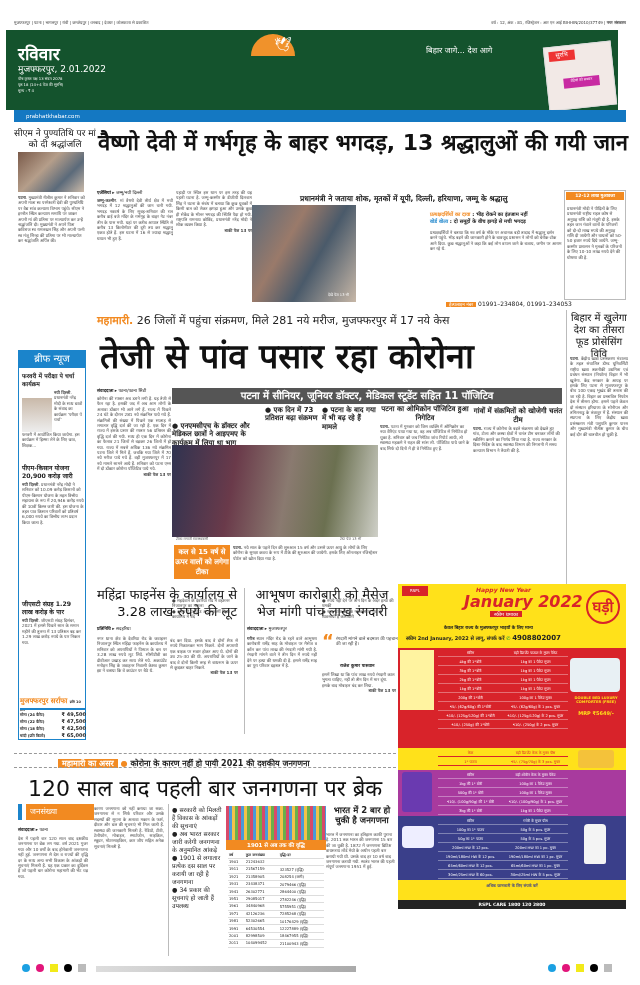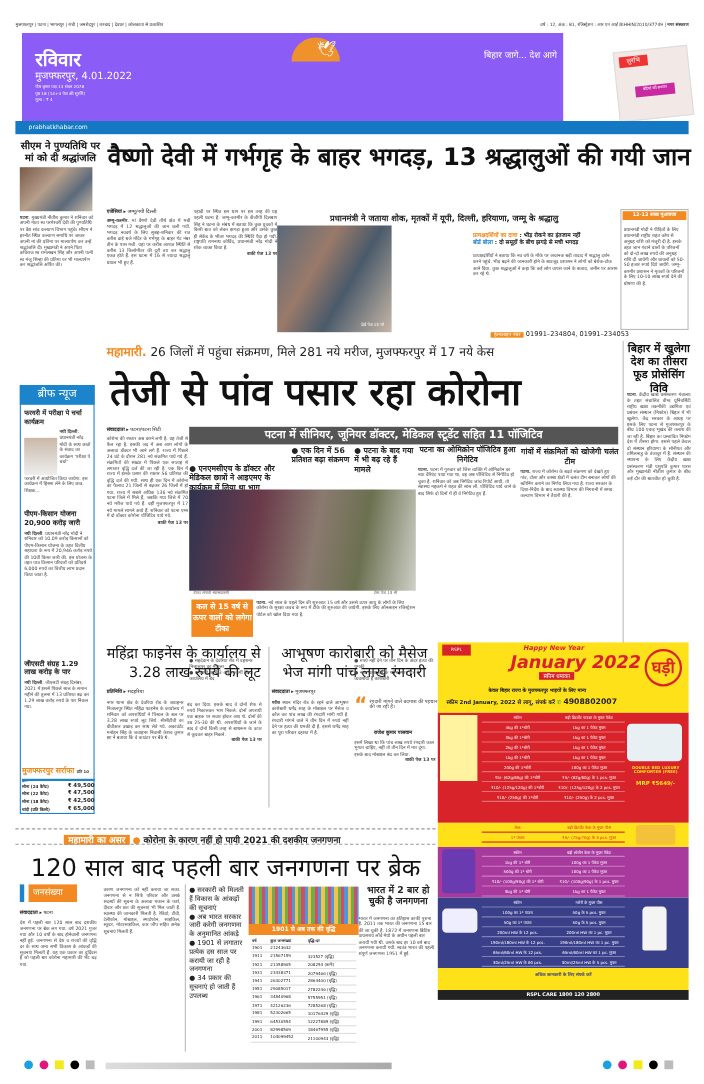--- a/index.html
+++ b/index.html
@@ -1,34 +1,34 @@
 <!DOCTYPE html>
 <html><head>
 <meta charset="utf-8">
 <style>
 *{box-sizing:border-box;margin:0;padding:0}
 body{width:640px;height:985px;background:#fff;font-family:"DejaVu Sans",sans-serif;color:#222;position:relative;overflow:hidden}
 .abs{position:absolute}
 .tiny{font-size:3.6px;line-height:4.6px;color:#555}
 .small{font-size:4.2px;line-height:5.4px;color:#444}
 .topline{top:20px;left:14px;right:14px;height:8px;font-size:4px;color:#333;display:flex;justify-content:space-between}
-.masthead{top:30px;left:20px;width:492px;height:80px;background:#8b5cf6}
+.masthead{top:30px;left:6px;width:612px;height:80px;background:#14532d}
 .mh-day{top:12px;left:12px;color:#fff;font-size:17px;font-weight:bold}
 .mh-date{top:32px;left:12px;color:#fff;font-size:9px}
 .mh-meta{left:12px;color:#fff;font-size:3.8px}
 .mh-logo{top:18px;left:92px;color:#fff;font-size:50px;font-weight:bold;letter-spacing:-1px;font-family:"DejaVu Serif",serif}
 .mh-sun{top:4px;left:245px;width:44px;height:22px;background:#f0922b;border-radius:22px 22px 0 0}
 .mh-bird{top:6px;left:268px;color:#fff;font-size:14px}
 .mh-tag{top:14px;left:420px;color:#fff;font-size:8px}
 .mh-thumb{top:14px;left:540px;width:68px;height:64px;background:#f2e9e6;border:1px solid #ddd;transform:rotate(-6deg)}
 .mh-thumb .t1{position:absolute;top:4px;left:4px;width:26px;height:10px;background:#e33;color:#fff;font-size:6px;text-align:center}
 .mh-thumb .t2{position:absolute;top:32px;left:16px;width:36px;height:10px;background:#c82aa2;color:#fff;font-size:3.5px;text-align:center}
 .url-bar{top:110px;left:14px;width:612px;height:12px;background:#1478c2;color:#fff;font-size:5.5px;padding:3px 12px}
 .h-main{top:126px;left:98px;width:530px;font-size:22px;font-weight:bold;color:#111;white-space:nowrap}
-.side-h{color:#111;font-weight:bold;text-align:center}
+.side-h{color:#111;font-weight:normal;text-align:center}
 .col-line{border-left:1px solid #bbb}
 .photo{background:linear-gradient(135deg,#7a5a4a,#b59e8a 40%,#5b6a7a 70%,#cba);}
 .photo2{background:linear-gradient(135deg,#3a3a55,#8a5a55 40%,#6a6a66 70%,#aaa);}
 .orange-box{background:#f28a21;color:#fff}
 .blue-box{background:#1b84cb;color:#fff}
 .gray-bar{background:#555;color:#fff}
 .bullet{font-size:7px;line-height:8.4px;font-weight:bold;color:#222}
 .ad{background:#ffe11a}
 .ad-red{background:#d8232a;color:#fff}
 .ad-purple{background:#a83a9e;color:#fff}
@@ -43,21 +43,21 @@
 </head>
 <body>
 
 <div class="abs topline">
   <span>मुजफ्फरपुर | पटना | भागलपुर | रांची | जमशेदपुर | धनबाद | देवघर | कोलकाता से प्रकाशित</span>
   <span><span>वर्ष : 12, अंक : 81, रजिस्ट्रेशन : आर एन आई BIHHIN/2010/37749</span> | <b>नगर संस्करण</b></span>
 </div>
 
 <div class="abs masthead">
   <div class="abs mh-day">रविवार</div>
-  <div class="abs mh-date">मुजफ्फरपुर, 4.01.2022</div>
+  <div class="abs mh-date">मुजफ्फरपुर, 2.01.2022</div>
   <div class="abs mh-meta" style="top:46px">पौष कृष्ण पक्ष 13 संवत 2078</div>
   <div class="abs mh-meta" style="top:52px">पृष्ठ 18 (14+4 पेज की सुरभि)</div>
   <div class="abs mh-meta" style="top:58px">मूल्य : ₹ 4</div>
   <div class="abs mh-sun"></div>
   <div class="abs mh-bird">🕊</div>
   <div class="abs mh-tag">बिहार जागे... देश आगे</div>
   <div class="abs mh-thumb">
     <div class="t1">सुरभि</div>
     <div class="t2">बेटियों को सम्मान</div>
   </div>
@@ -121,21 +121,21 @@
 <div class="abs" style="top:190px;left:564px;width:62px;height:110px;border:1px solid #bbb"></div>
 <div class="abs orange-box" style="top:192px;left:566px;width:58px;height:8px;font-size:4.5px;text-align:center;line-height:8px;font-weight:bold">12-12 लाख मुआवजा</div>
 <div class="abs small" style="top:206px;left:567px;width:56px;height:88px;overflow:hidden">प्रधानमंत्री मोदी ने पीड़ितों के लिए प्रधानमंत्री राष्ट्रीय राहत कोष से अनुग्रह राशि को मंजूरी दी है. इसके तहत जान गंवाने वालों के परिजनों को दो-दो लाख रुपये की अनुग्रह राशि दी जायेगी और घायलों को 50-50 हजार रुपये दिये जायेंगे. जम्मू-कश्मीर प्रशासन ने मृतकों के परिजनों के लिए 10-10 लाख रुपये देने की घोषणा की है.</div>
 
 <div class="abs" style="top:312px;left:97px;width:470px;font-size:11px;white-space:nowrap"><span style="color:#f28a21;font-weight:bold">महामारी.</span> <span>26 जिलों में पहुंचा संक्रमण, मिले 281 नये मरीज, मुजफ्फरपुर में 17 नये केस</span></div>
 <div class="abs" style="top:332px;left:100px;width:460px;font-size:34px;font-weight:bold;color:#111;white-space:nowrap">तेजी से पांव पसार रहा कोरोना</div>
 <div class="abs" style="top:387px;left:97px;width:75px;font-size:4.5px"><b>संवाददाता</b> ▸ <span>पटना/पटना सिटी</span></div>
 <div class="abs small" style="top:396px;left:97px;width:74px;height:198px;overflow:hidden;text-align:justify">कोरोना की रफ्तार अब डराने लगी है. यह तेजी से फैल रहा है. इसकी जद में अब आम लोगों के अलावा डॉक्टर भी आने लगे हैं. राज्य में पिछले 24 घंटे के दौरान 281 नये संक्रमित पाये गये हैं. संक्रमितों की संख्या में पिछले एक सप्ताह से लगातार वृद्धि दर्ज की जा रही है. एक दिन में राज्य में इसके प्रसार की रफ्तार 56 प्रतिशत की वृद्धि दर्ज की गयी. साथ ही एक दिन में कोरोना का फैलाव 21 जिलों से बढ़कर 26 जिलों में हो गया. राज्य में सबसे अधिक 136 नये संक्रमित पटना जिले में मिले हैं, जबकि गया जिले में 70 नये मरीज पाये गये हैं. वहीं मुजफ्फरपुर में 17 नये मामले सामने आये हैं. शनिवार को पटना एम्स में दो डॉक्टर कोरोना पॉजिटिव पाये गये.<br><span style="float:right;font-weight:bold">बाकी पेज 13 पर</span></div>
 <div class="abs gray-bar" style="top:388px;left:172px;width:390px;height:16px;font-size:10px;font-weight:bold;text-align:center;line-height:16px;white-space:nowrap">पटना में सीनियर, जूनियर डॉक्टर, मेडिकल स्टूडेंट सहित 11 पॉजिटिव</div>
 <div class="abs bullet" style="top:422px;left:172px;width:90px">● <span>एनएमसीएच के डॉक्टर और मेडिकल छात्रों ने आइएमए के कार्यक्रम में लिया था भाग</span></div>
-<div class="abs bullet" style="top:406px;left:265px;width:55px">● <span>एक दिन में 56 प्रतिशत बढ़ा संक्रमण</span></div>
+<div class="abs bullet" style="top:406px;left:265px;width:55px">● <span>एक दिन में 73 प्रतिशत बढ़ा संक्रमण</span></div>
 <div class="abs bullet" style="top:406px;left:322px;width:55px">● <span>पटना के बाद गया में भी बढ़ रहे हैं मामले</span></div>
 <div class="abs photo2" style="top:445px;left:172px;width:206px;height:92px;background:linear-gradient(100deg,#2f3350 0%,#6a3a4a 30%,#8a7a70 55%,#6b7050 75%,#cfd0c8)"></div>
 <div class="abs tiny" style="top:537px;left:176px">टीका लगाती स्वास्थ्यकर्मी</div>
 <div class="abs tiny" style="top:537px;left:340px">टेस्ट पेज 13 भी</div>
 <div class="abs orange-box" style="top:545px;left:174px;width:56px;height:34px;font-size:7px;font-weight:bold;text-align:center;line-height:10px;padding-top:2px">कल से 15 वर्ष से ऊपर वालों को लगेगा टीका</div>
 <div class="abs small" style="top:545px;left:233px;width:145px;height:34px;overflow:hidden"><b>पटना.</b> नये साल के पहले दिन की शुरुआत 15 वर्ष और उससे ऊपर आयु के लोगों के लिए कोरोना के सुरक्षा कवच के रूप में टीके की शुरुआत की जायेगी. इसके लिए ऑनलाइन रजिस्ट्रेशन पोर्टल को खोल दिया गया है.</div>
 <div class="abs" style="top:405px;left:380px;width:90px;font-size:7px;font-weight:bold;line-height:8.5px;text-align:center">पटना का ओमिक्रोन पॉजिटिव हुआ निगेटिव</div>
 <div class="abs small" style="top:424px;left:380px;width:90px;height:150px;overflow:hidden"><b>पटना.</b> पटना में गुरुवार को जिस व्यक्ति में ओमिक्रोन का नया वैरिएंट पाया गया था, वह अब पॉजिटिव से निगेटिव हो चुका है. शनिवार को जब निगेटिव जांच रिपोर्ट आयी, तो स्वास्थ्य महकमे ने राहत की सांस ली. पॉजिटिव पाये जाने के बाद सिर्फ दो दिनों में ही वे निगेटिव हुए हैं.</div>
 <div class="abs" style="top:407px;left:473px;width:90px;font-size:7px;font-weight:bold;line-height:8.5px;text-align:center">गांवों में संक्रमितों को खोजेगी चलंत टीम</div>
 <div class="abs small" style="top:426px;left:473px;width:89px;height:148px;overflow:hidden"><b>पटना.</b> राज्य में कोरोना के बढ़ते संक्रमण को देखते हुए गांव, टोला और कस्बा क्षेत्रों में चलंत टीम बनाकर लोगों की स्क्रीनिंग कराने का निर्णय लिया गया है. राज्य सरकार के दिशा-निर्देश के बाद स्वास्थ्य विभाग की निगरानी में समग्र कल्याण विभाग ने तैयारी की है.</div>
@@ -287,21 +287,21 @@
 <div class="abs ad" style="top:880px;left:398px;width:228px;height:20px;font-size:4px;font-weight:bold;color:#3a3f8a;text-align:center;padding-top:3px">अधिक जानकारी के लिए संपर्क करें</div>
 <div class="abs" style="top:900px;left:398px;width:228px;height:9px;background:#222;color:#fff;font-size:4.5px;text-align:center;line-height:9px;font-weight:bold">RSPL CARE 1800 120 2800</div>
 
 <div class="abs" style="top:753px;left:14px;width:382px;height:1px;border-top:1px dashed #999"></div>
 <div class="abs" style="top:757px;left:58px;width:340px;font-size:8px;font-weight:bold;white-space:nowrap">
   <span class="orange-box" style="padding:0 4px">महामारी का असर</span> <span style="color:#f28a21">●</span> <span>कोरोना के कारण नहीं हो पायी 2021 की दशकीय जनगणना</span>
 </div>
 <div class="abs" style="top:767px;left:14px;width:382px;height:1px;border-top:1px dashed #999"></div>
 <div class="abs" style="top:772px;left:28px;width:370px;font-size:22px;color:#111;white-space:nowrap">120 साल बाद पहली बार जनगणना पर ब्रेक</div>
 <div class="abs" style="top:804px;left:18px;width:4px;height:16px;background:#1b84cb"></div>
-<div class="abs orange-box" style="top:804px;left:26px;width:44px;height:16px;font-size:8px;line-height:16px;padding-left:4px">जनसंख्या</div>
+<div class="abs orange-box" style="top:804px;left:26px;width:68px;height:16px;font-size:8px;line-height:16px;padding-left:4px">जनसंख्या</div>
 <div class="abs" style="top:826px;left:18px;font-size:4.5px"><b>संवाददाता</b> ▸ <span>पटना</span></div>
 <div class="abs small" style="top:836px;left:18px;width:70px;height:120px;overflow:hidden;text-align:justify">देश में पहली बार 120 साल बाद दशकीय जनगणना पर ब्रेक लग गया. वर्ष 2021 गुजर गया और 10 वर्षों के बाद होनेवाली जनगणना नहीं हुई. जनगणना से देश व राज्यों की वृद्धि दर के साथ अन्य सभी विकास के आंकड़ों की सूचनाएं मिलती हैं. यह एक प्रकार का दुर्दिवस है जो पहली बार कोरोना महामारी की भेंट चढ़ गया.</div>
 <div class="abs small" style="top:806px;left:94px;width:70px;height:150px;overflow:hidden;text-align:justify">कारण जनगणना को नहीं कराया जा सका. जनगणना से न सिर्फ परिवार और उसके सदस्यों की सूचना के अलावा मकान के फर्श, दीवार और छत की सूचनाएं भी मिल जाती हैं. स्वास्थ्य की जानकारी मिलती है. रेडियो, टीवी, टेलीफोन, मोबाइल, स्मार्टफोन, साइकिल, स्कूटर, मोटरसाइकिल, कार जीप सहित अनेक सूचनाएं मिलती हैं.</div>
 <div class="abs col-line" style="top:804px;left:168px;height:152px"></div>
 <div class="abs bullet" style="top:806px;left:172px;width:52px;font-size:6.2px;line-height:8px;font-weight:normal">
   ● <span>सरकारी को मिलती हैं विकास के आंकड़ों की सूचनाएं</span><br>● <span>अब भारत सरकार जारी करेगी जनगणना के अनुमानित आंकड़े</span><br>● <span>1901 से लगातार प्रत्येक दस साल पर करायी जा रही है जनगणना</span><br>● <span>34 प्रकार की सूचनाएं हो जाती हैं उपलब्ध</span>
 </div>
 <div class="abs" style="top:806px;left:226px;width:100px;height:34px;background:repeating-linear-gradient(90deg,#d84a6a 0 3px,#4a9ad8 3px 6px,#f2c24a 6px 9px,#6ab04a 9px 12px)"></div>
 <div class="abs orange-box" style="top:840px;left:226px;width:100px;height:10px;font-size:5.5px;font-weight:bold;text-align:center;line-height:10px">1901 से अब तक की वृद्धि</div>
 <div class="abs" style="top:851px;left:228px">

